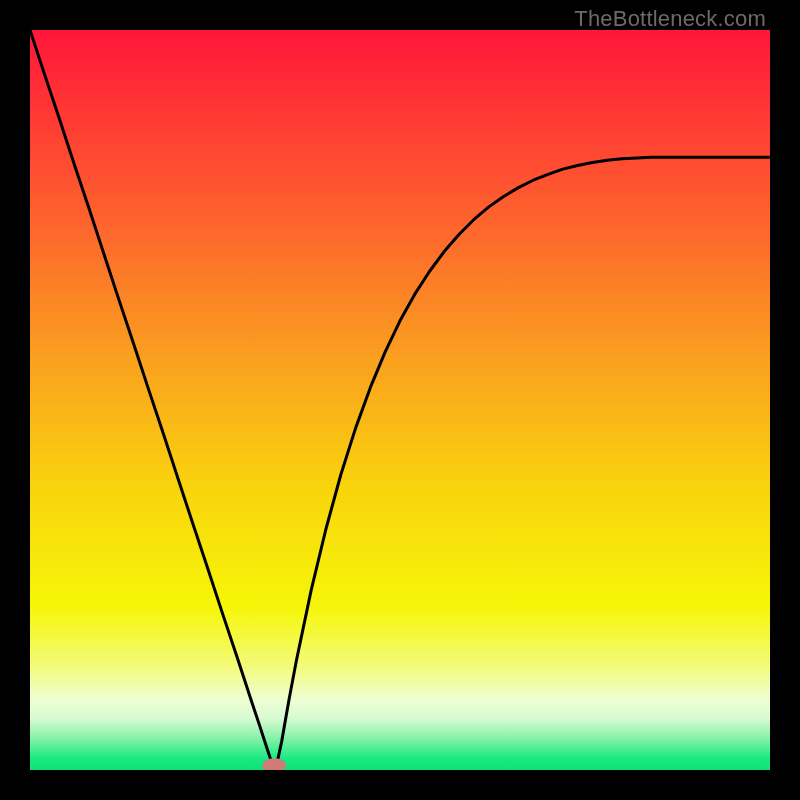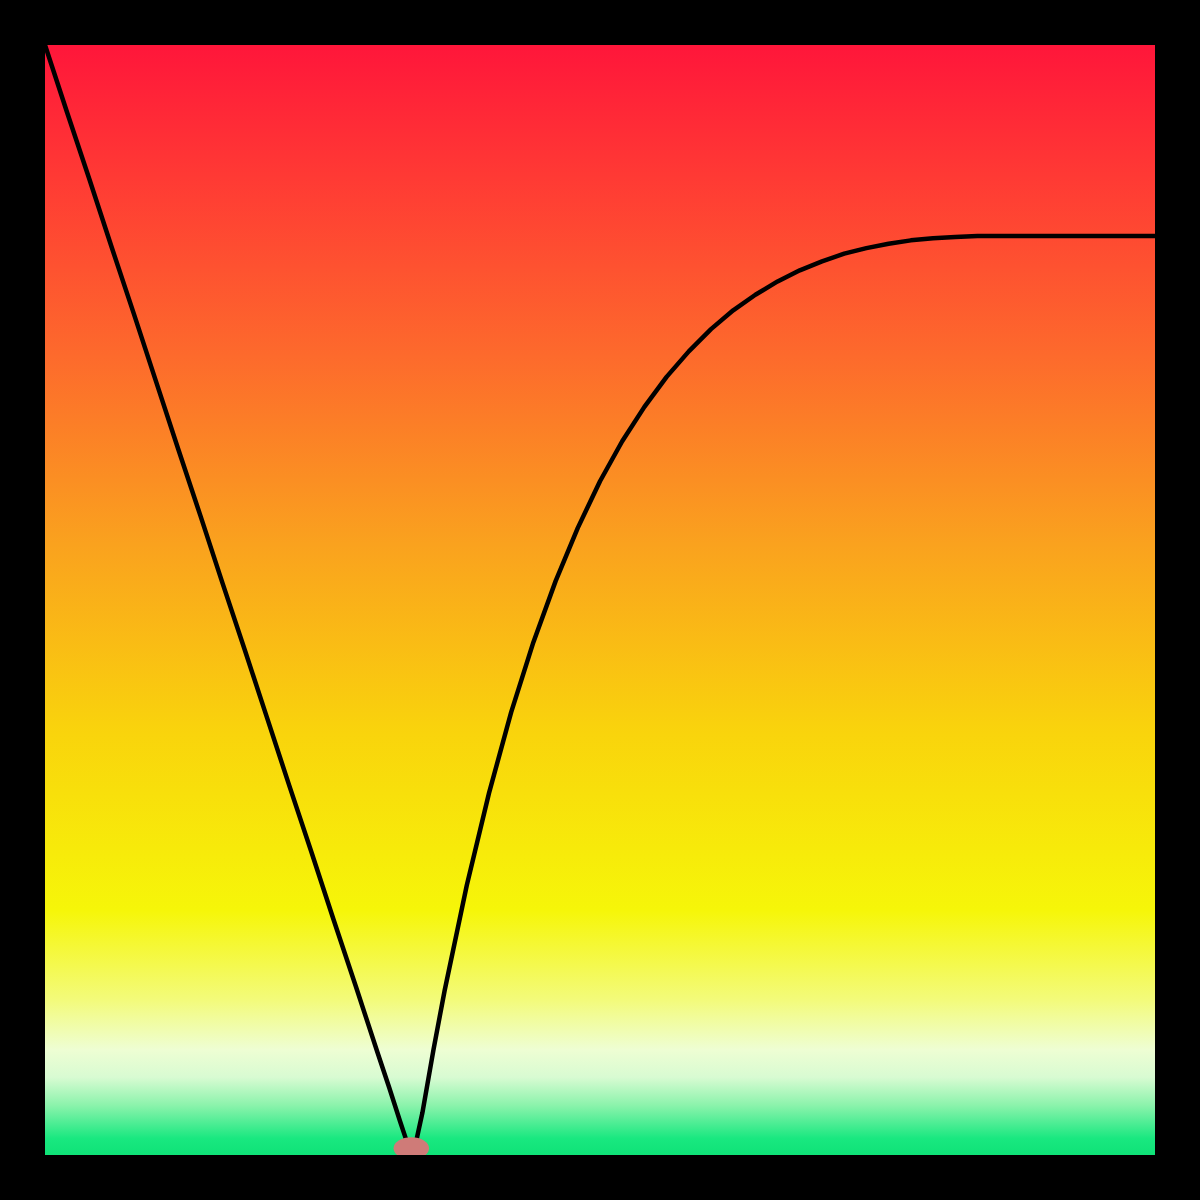--- a/index.html
+++ b/index.html
@@ -35,20 +35,21 @@
     font-size: 22px;
     font-weight: 400;
     letter-spacing: 0.2px;
   }
   svg { display: block; }
 </style>
 </head>
 <body>
 <div class="frame">
 
+  <div class="watermark">TheBottleneck.com</div>
 
   <div class="plot-area">
     <svg id="chart-svg" width="740" height="740" viewBox="0 0 740 740">
         <defs>
           <linearGradient id="bg-grad" x1="0" y1="0" x2="0" y2="1">
             <stop offset="0%" stop-color="#ff163a"></stop>
             <stop offset="12%" stop-color="#ff3a34"></stop>
             <stop offset="28.000000000000004%" stop-color="#fd6a2c"></stop>
             <stop offset="45%" stop-color="#faa21e"></stop>
             <stop offset="62%" stop-color="#f9d40c"></stop>

